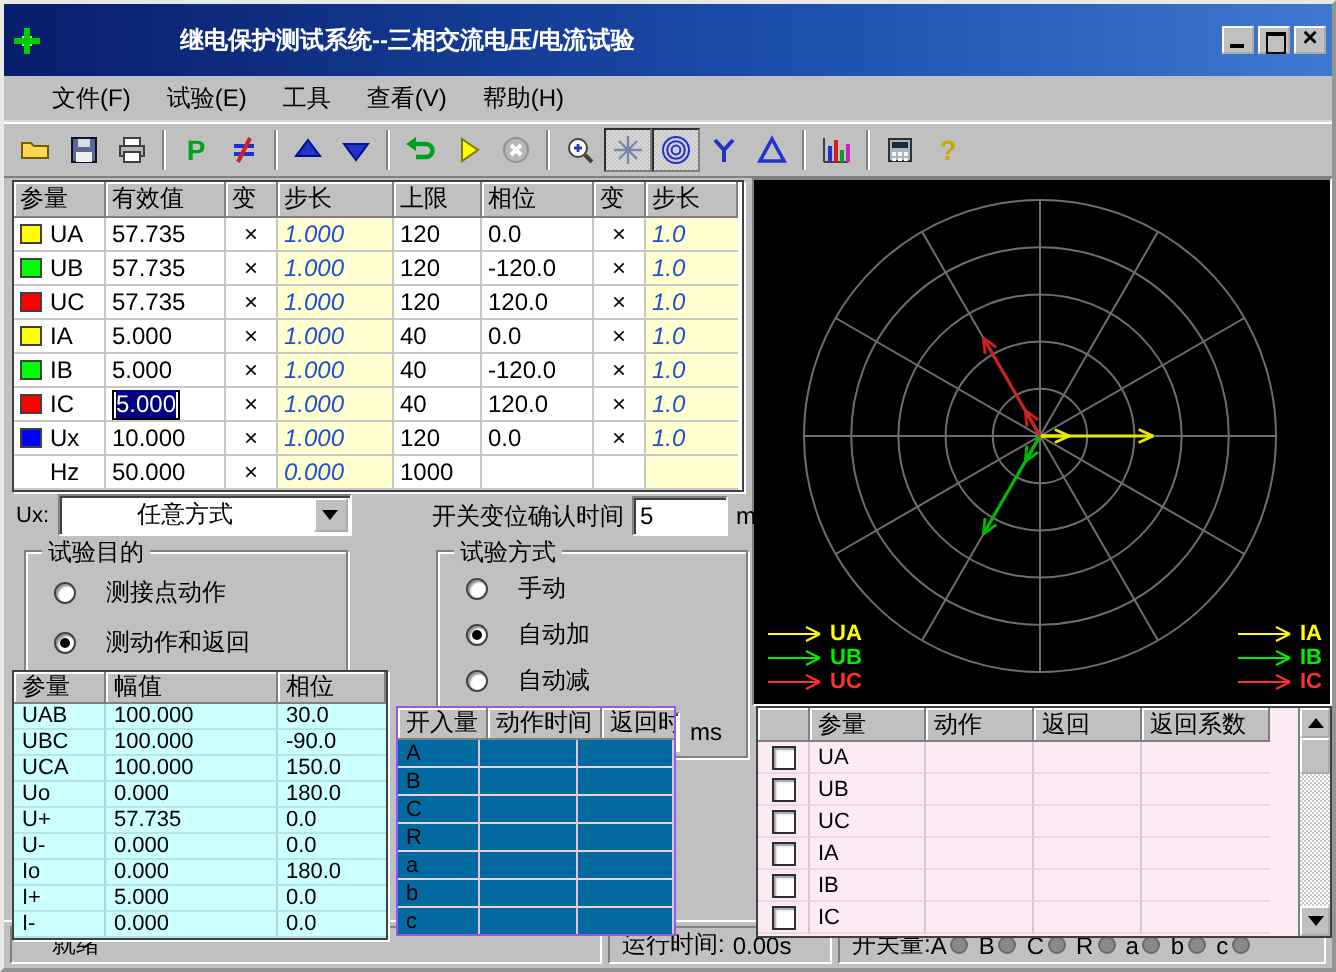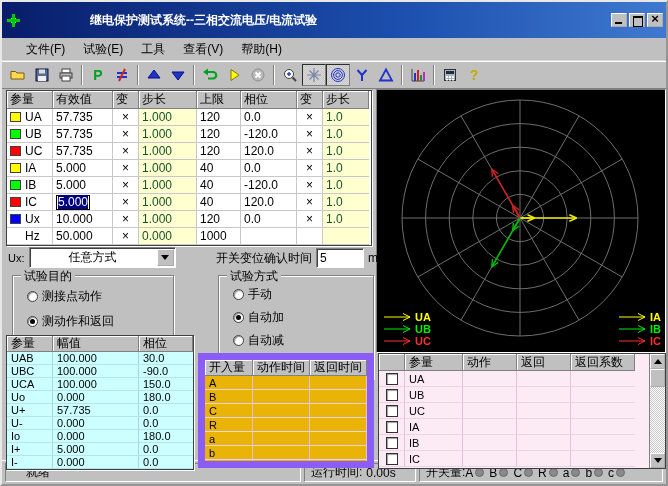--- a/index.html
+++ b/index.html
@@ -28,21 +28,21 @@
   
   .content{position:relative;flex:1 1 auto;background:#c0c0c0;}
   
   .ptable{position:absolute;left:4px;top:1px;width:366px;background:#fff;border:1px solid #404040;box-shadow:1px 1px 0 #fff;font-size:12px;}
   .prow{display:flex;height:17px;}
   .prow.phead{height:18px;}
   .pc{border-right:1px solid #c8c8c8;border-bottom:1px solid #c8c8c8;padding:1px 3px;white-space:nowrap;overflow:hidden;display:flex;align-items:center;}
   .phead .pc{background:#c0c0c0;border-right:1px solid #808080;border-bottom:1px solid #808080;box-shadow:inset 1px 1px 0 #fff;justify-content:flex-start;}
   .c0{width:46px;}.c1{width:60px;}.c2{width:26px;justify-content:center;}.c3{width:58px;}
   .c4{width:44px;text-align:center;}.c5{width:56px;}.c6{width:26px;justify-content:center;}.c7{width:46px;border-right:none;}
-  .step{background:#ffffd0;color:#14532d;}
+  .step{background:#ffffd0;color:#1d4ed8;font-style:italic;}
   .swatch{display:inline-block;width:11px;height:10px;margin-right:4px;border:1px solid #404040;flex:0 0 auto;}
   .noswatch{display:inline-block;width:15px;flex:0 0 auto;}
   .editbox{display:inline-block;background:#fff;border:1px solid #000;padding:0 1px;line-height:13px;}
   .selected-text{background:#000080;color:#fff;}
   
   .phasor-panel{position:absolute;left:374px;top:0;width:290px;height:264px;background:#000;border:1px solid;border-color:#808080 #fff #fff #808080;}
   .legend{position:absolute;bottom:5px;font-size:11px;font-weight:bold;line-height:12px;}
   .legend.left{left:6px;}.legend.right{right:4px;}
   .lrow{display:flex;align-items:center;gap:2px;height:12px;}
   
@@ -51,34 +51,34 @@
   .combo{width:147px;height:21px;background:#fff;border:1px solid;border-color:#808080 #fff #fff #808080;box-shadow:inset 1px 1px 0 #404040;display:flex;align-items:center;}
   .combo-text{flex:1;padding:0 4px;font-size:12px;}
   .combo-btn{width:17px;height:17px;margin:1px;background:#c0c0c0;border:1px outset #fff;display:flex;align-items:center;justify-content:center;}
   .combo-arrow{width:0;height:0;border:4px solid transparent;border-top:5px solid #000;margin-top:4px;}
   .confirm-row{position:absolute;left:214px;top:159px;display:flex;align-items:center;font-size:12px;gap:4px;}
   .tinput{background:#fff;border:1px solid;border-color:#808080 #fff #fff #808080;box-shadow:inset 1px 1px 0 #404040;height:20px;padding:2px 3px;font-size:12px;}
   .groupbox{position:absolute;border:1px solid #808080;box-shadow:inset 1px 1px 0 #fff,1px 1px 0 #fff;}
   .gtitle{position:absolute;top:-8px;left:8px;background:#c0c0c0;padding:0 3px;font-size:12px;}
   .purpose{left:10px;top:186px;width:162px;height:72px;text-align:center;}
   .mode{left:216px;top:186px;width:156px;height:104px;}
-  .radio-row{display:flex;align-items:center;gap:4px;margin:8px 0 0 14px;font-size:12px;}
+  .radio-row{display:flex;align-items:center;gap:15px;margin:8px 0 0 14px;font-size:12px;}
   .mode .radio-row{margin:6px 0 0 14px;}
   .radio{width:11px;height:11px;border-radius:50%;background:#fff;border:1px solid #404040;box-shadow:inset 1px 1px 1px #909090;flex:0 0 auto;position:relative;}
   .radio.on::after{content:"";position:absolute;left:2px;top:2px;width:5px;height:5px;border-radius:50%;background:#000;}
   .interval-row{display:flex;align-items:center;gap:5px;margin:7px 0 0 12px;font-size:12px;}
   
   .dtable{position:absolute;left:4px;top:246px;width:188px;background:#ccffff;border:1px solid #404040;box-shadow:1px 1px 0 #fff;font-size:11px;}
   .drow{display:flex;height:13px;}
   .drow.dhead{height:16px;font-size:12px;}
   .dc{padding:0 4px;border-right:1px solid #a8d8d8;border-bottom:1px solid #b8e4e4;white-space:nowrap;overflow:hidden;display:flex;align-items:center;}
   .dhead .dc{background:#c0c0c0;border-right:1px solid #808080;border-bottom:1px solid #808080;box-shadow:inset 1px 1px 0 #fff;}
   .d0{width:46px;}.d1{width:86px;}.d2{width:54px;border-right:none;}
   
-  .itable{position:absolute;left:196px;top:264px;width:176px;height:115px;background:#eab308;border:7px solid #8b5cf6;overflow:hidden;font-size:11px;}
+  .itable{position:absolute;left:196px;top:264px;width:140px;height:115px;background:#0369a1;border:1px solid #8b5cf6;overflow:hidden;font-size:11px;}
   .irow{display:flex;height:14px;}
   .irow.ihead{height:16px;font-size:12px;}
   .ic{padding:0 4px;border-right:1px solid #e0c4d6;border-bottom:1px solid #ecd4e2;white-space:nowrap;display:flex;align-items:center;}
   .ihead .ic{background:#c0c0c0;border-right:1px solid #808080;border-bottom:1px solid #808080;box-shadow:inset 1px 1px 0 #fff;}
   .i0{width:54px;}.i1{width:64px;}.i2{width:64px;}
   
   .rtable{position:absolute;left:376px;top:264px;width:288px;height:116px;border:1px solid #404040;display:flex;background:#fceaf5;overflow:hidden;}
   .rmain{flex:1;font-size:11px;}
   .rrow{display:flex;height:16px;}
   .rrow.rhead{height:17px;font-size:12px;}

